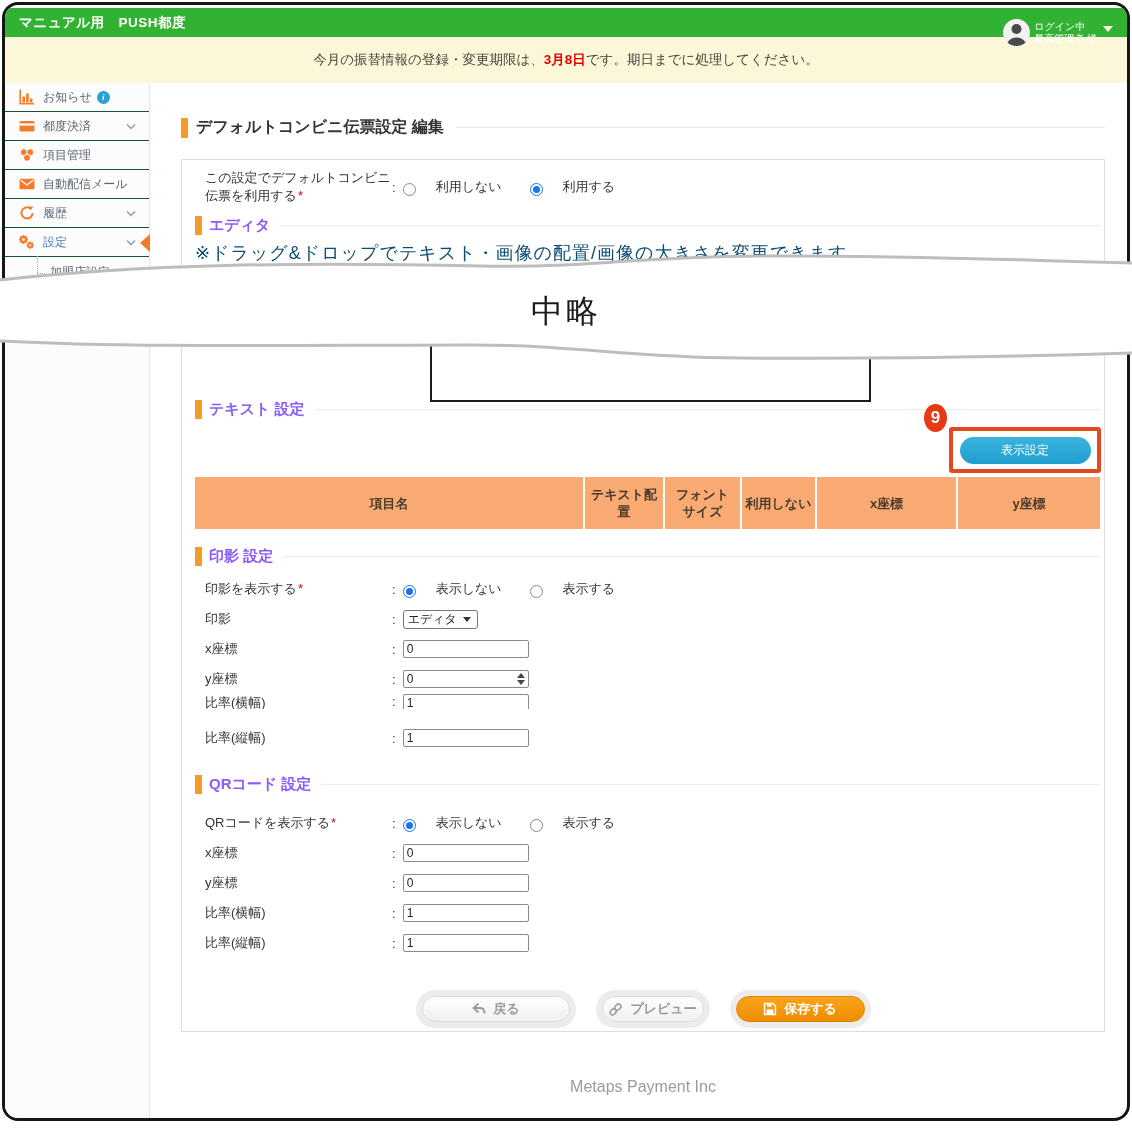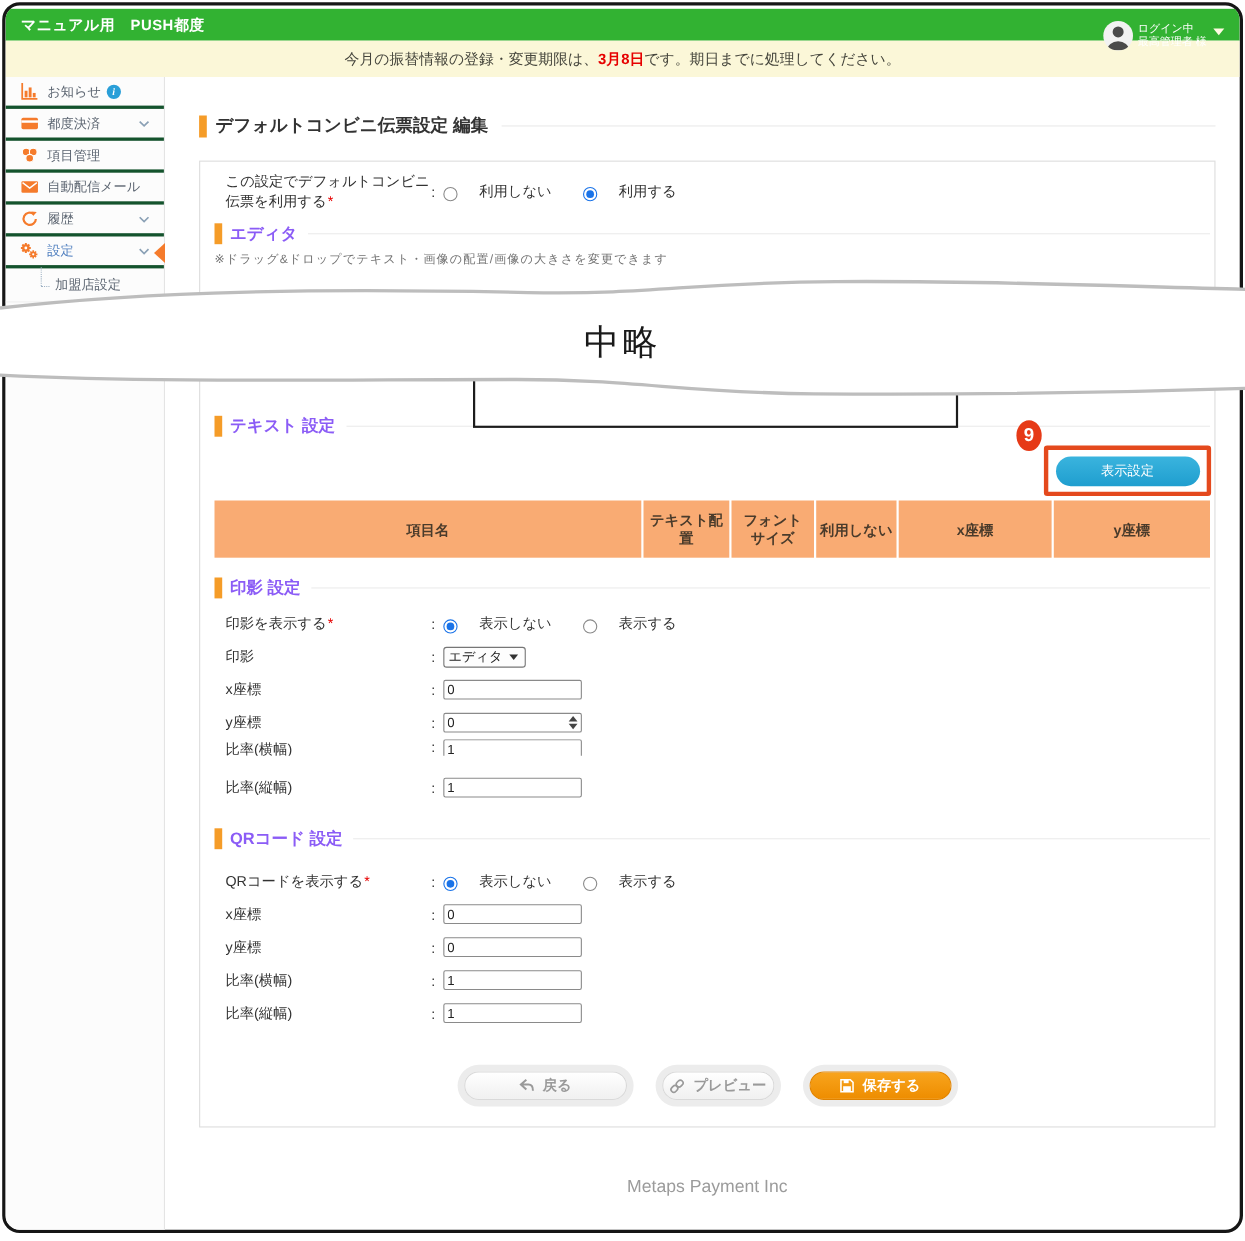--- a/index.html
+++ b/index.html
@@ -12,31 +12,31 @@
   
   .topbar { margin-top:3px; height:29px; background:#32b232; display:flex; align-items:center; padding:12px 14px; }
   .topbar-title { color:#fff; font-size:13.5px; font-weight:bold; letter-spacing:.5px; }
   .topbar-right { margin-left:auto; display:flex; align-items:center; gap:4px;margin-top:20px; }
   .avatar { width:27px; height:27px; border-radius:50%; background:#f2f2f2; overflow:hidden; flex:none; }
   .login-block { color:#fff; font-size:10px; line-height:12px; white-space:nowrap; }
   .caret-down { width:0; height:0; border-left:5px solid transparent; border-right:5px solid transparent;
                 border-top:6px solid #fffbe2; margin-left:2px; margin-top:-8px; }
 
   
-  .notice { height:33px; background:#fbf7d8; display:flex; align-items:center; justify-content:center;
+  .notice { height:46px; background:#fbf7d8; display:flex; align-items:center; justify-content:center;
             font-size:13.5px; color:#45453c; }
   .notice b { color:#e60000; font-weight:bold; }
 
   
   .content-row { display:flex; height:1051px; }
 
   
   .sidebar { width:145px; background:#fcfcfc; border-right:1px solid #e4e4e4; flex:none; }
   .side-item { position:relative; height:29px; display:flex; align-items:center; padding-left:13px;
-               border-bottom:3px solid #14532d; font-size:12px; color:#5c6571; cursor:pointer; }
+               border-bottom:1px solid #14532d; font-size:12px; color:#5c6571; cursor:pointer; }
   .side-ico { width:17px; height:16px; margin-right:8px; flex:none; display:flex; align-items:center; justify-content:center; }
   .side-label { white-space:nowrap; }
   .side-label.active { color:#4d7dbe; }
   .chev { margin-left:auto; margin-right:13px; }
   .info-badge { display:inline-flex; align-items:center; justify-content:center; width:13px; height:13px;
                 border-radius:50%; background:#2a9fd8; color:#fff; font-size:9px; font-style:italic;
                 font-family:"Liberation Serif",serif; font-weight:bold; margin-left:5px; }
   .active-notch { position:absolute; right:-1px; top:6px; width:0; height:0;
                   border-top:9px solid transparent; border-bottom:9px solid transparent;
                   border-right:10px solid #f57b2c; }
@@ -45,21 +45,21 @@
   .side-subitem::before { content:""; position:absolute; left:32px; top:-1px; bottom:14px; border-left:1px dotted #9fb2c4; }
   .side-subitem::after { content:""; position:absolute; left:32px; top:16px; width:8px; border-top:1px dotted #9fb2c4; }
 
   
   .main { flex:1; padding:34px 24px 0 31px; position:relative; }
   .h1 { display:flex; align-items:center; }
   .h1 .bar { width:7px; height:20px; background:#f59c28; margin-right:8px; flex:none; }
   .h1 .txt { font-size:16px; font-weight:bold; color:#333; white-space:nowrap; }
   .h1 .hairline { flex:1; height:1px; background:#e9e9e9; margin-left:12px; }
 
-  .panel { margin-top:21px; border:1px solid #ddd; background:#fff; position:relative; padding-bottom:24px; }
+  .panel { margin-top:21px; border:1px solid #ddd; background:#fff; position:relative; padding-bottom:9px; }
 
   .sec-h { display:flex; align-items:center; margin:0 4px 0 13px; }
   .sec-h .bar { width:7px; height:19px; background:#f59c28; margin-right:7px; flex:none; }
   .sec-h .txt { font-size:15px; font-weight:bold; color:#8b5cf6; white-space:nowrap; }
   .sec-h .hairline { flex:1; height:1px; background:#ececec; margin-left:10px; }
 
   .form-row { display:flex; align-items:center; height:30px; padding-left:23px; font-size:13px; color:#333; }
   .form-row .lbl { width:187px; flex:none; }
   .req { color:#e60000; margin-left:1px; }
   .colon { margin-right:7px; color:#333; }
@@ -114,21 +114,21 @@
   .actions { margin-top:38px; display:flex; justify-content:center; align-items:center; gap:32px; }
   .btn { display:inline-flex; align-items:center; justify-content:center; gap:7px; height:26px;
          border-radius:15px; font-size:13px; font-weight:bold; cursor:pointer;
          box-shadow:0 0 0 6px #ececec; font-family:"Liberation Sans",sans-serif; }
   .btn-gray { background:linear-gradient(#ffffff,#f0f0f0); border:1px solid #d9d9d9; color:#9a9a9a; }
   .btn-save { background:linear-gradient(#f8a41d,#ee8d00); border:1px solid #e08300; color:#fff; }
   .btn-back { width:148px; } .btn-prev { width:102px; } .btn-sav { width:129px; }
 
   .footer { margin-top:46px; text-align:center; font-size:16px; color:#9b9b9b; }
 
-  .note { margin:6px 0 0 13px; font-size:11px; color:#737373; letter-spacing:1px; }
+  .note { margin:6px 0 0 13px; font-size:18px; color:#0c4a6e; letter-spacing:1px; }
   .mt14 { margin-top:14px; } .mt18 { margin-top:18px; } .mt22 { margin-top:22px; }
   .mt12 { margin-top:12px; } .mt8 { margin-top:8px; } .gap14 { height:14px; }
 </style>
 </head>
 <body>
 
 <div class="page">
 
   <div class="topbar">
     <span class="topbar-title">マニュアル用　PUSH都度</span>

